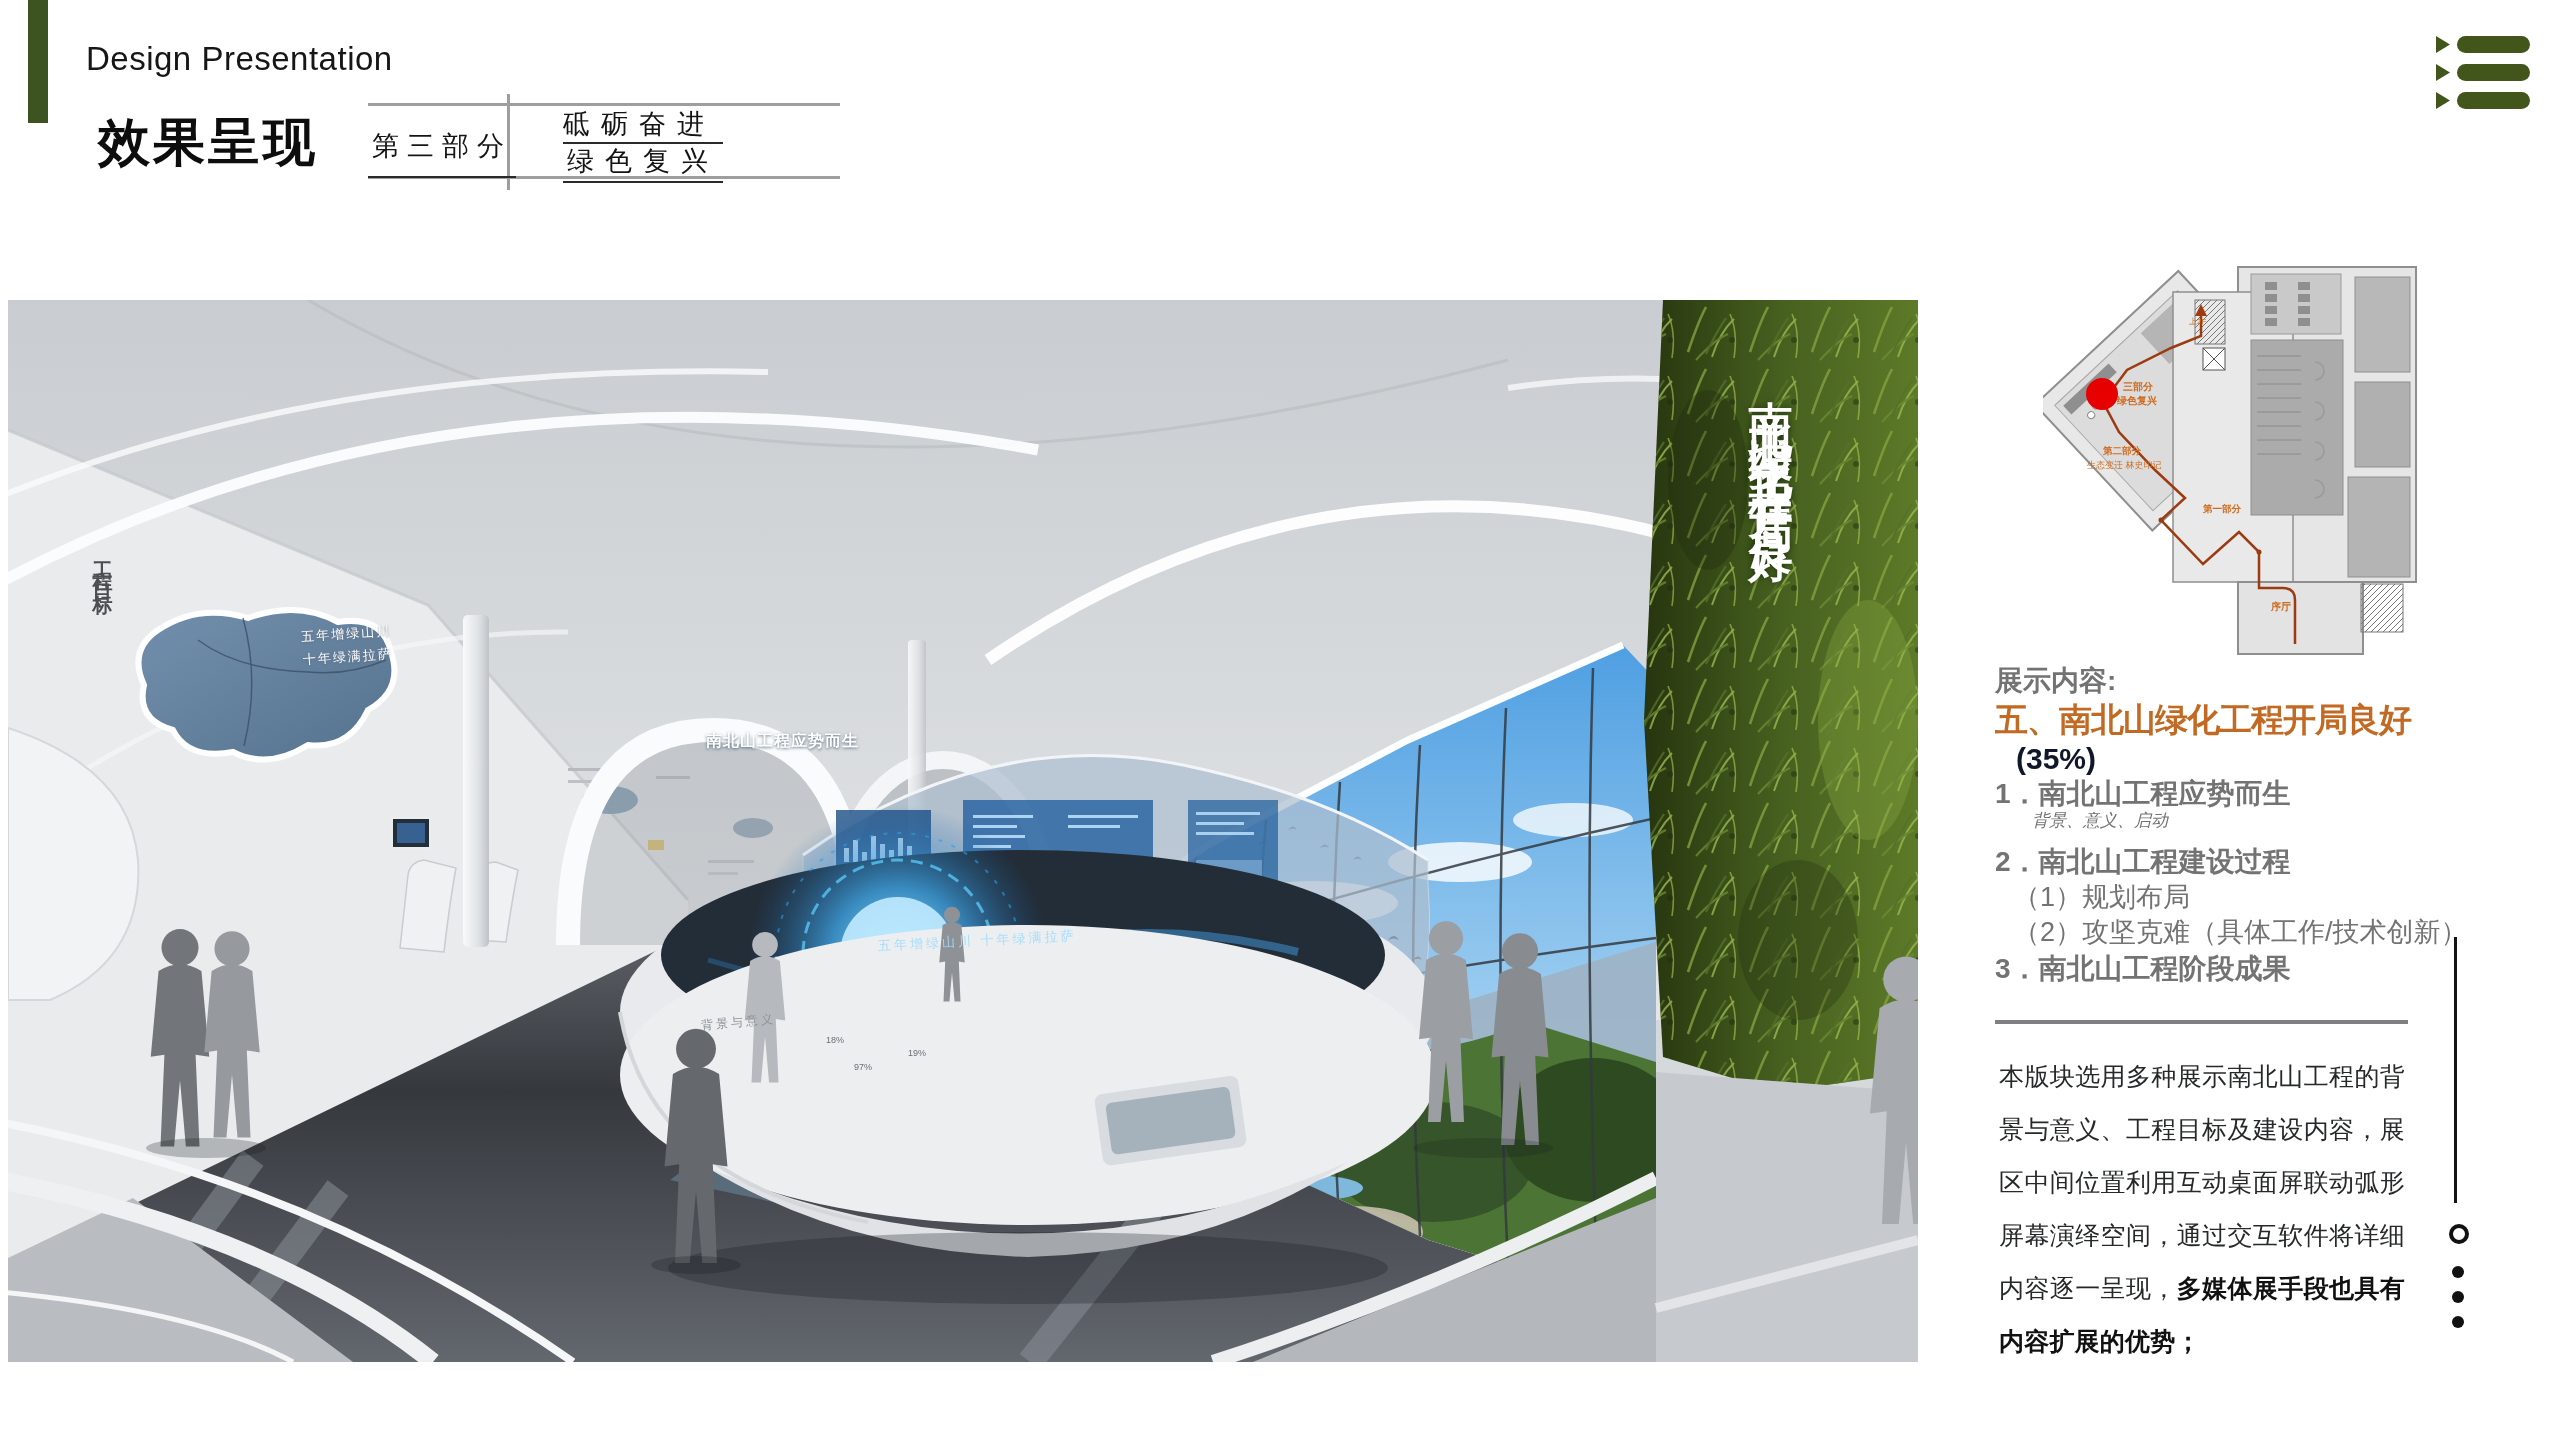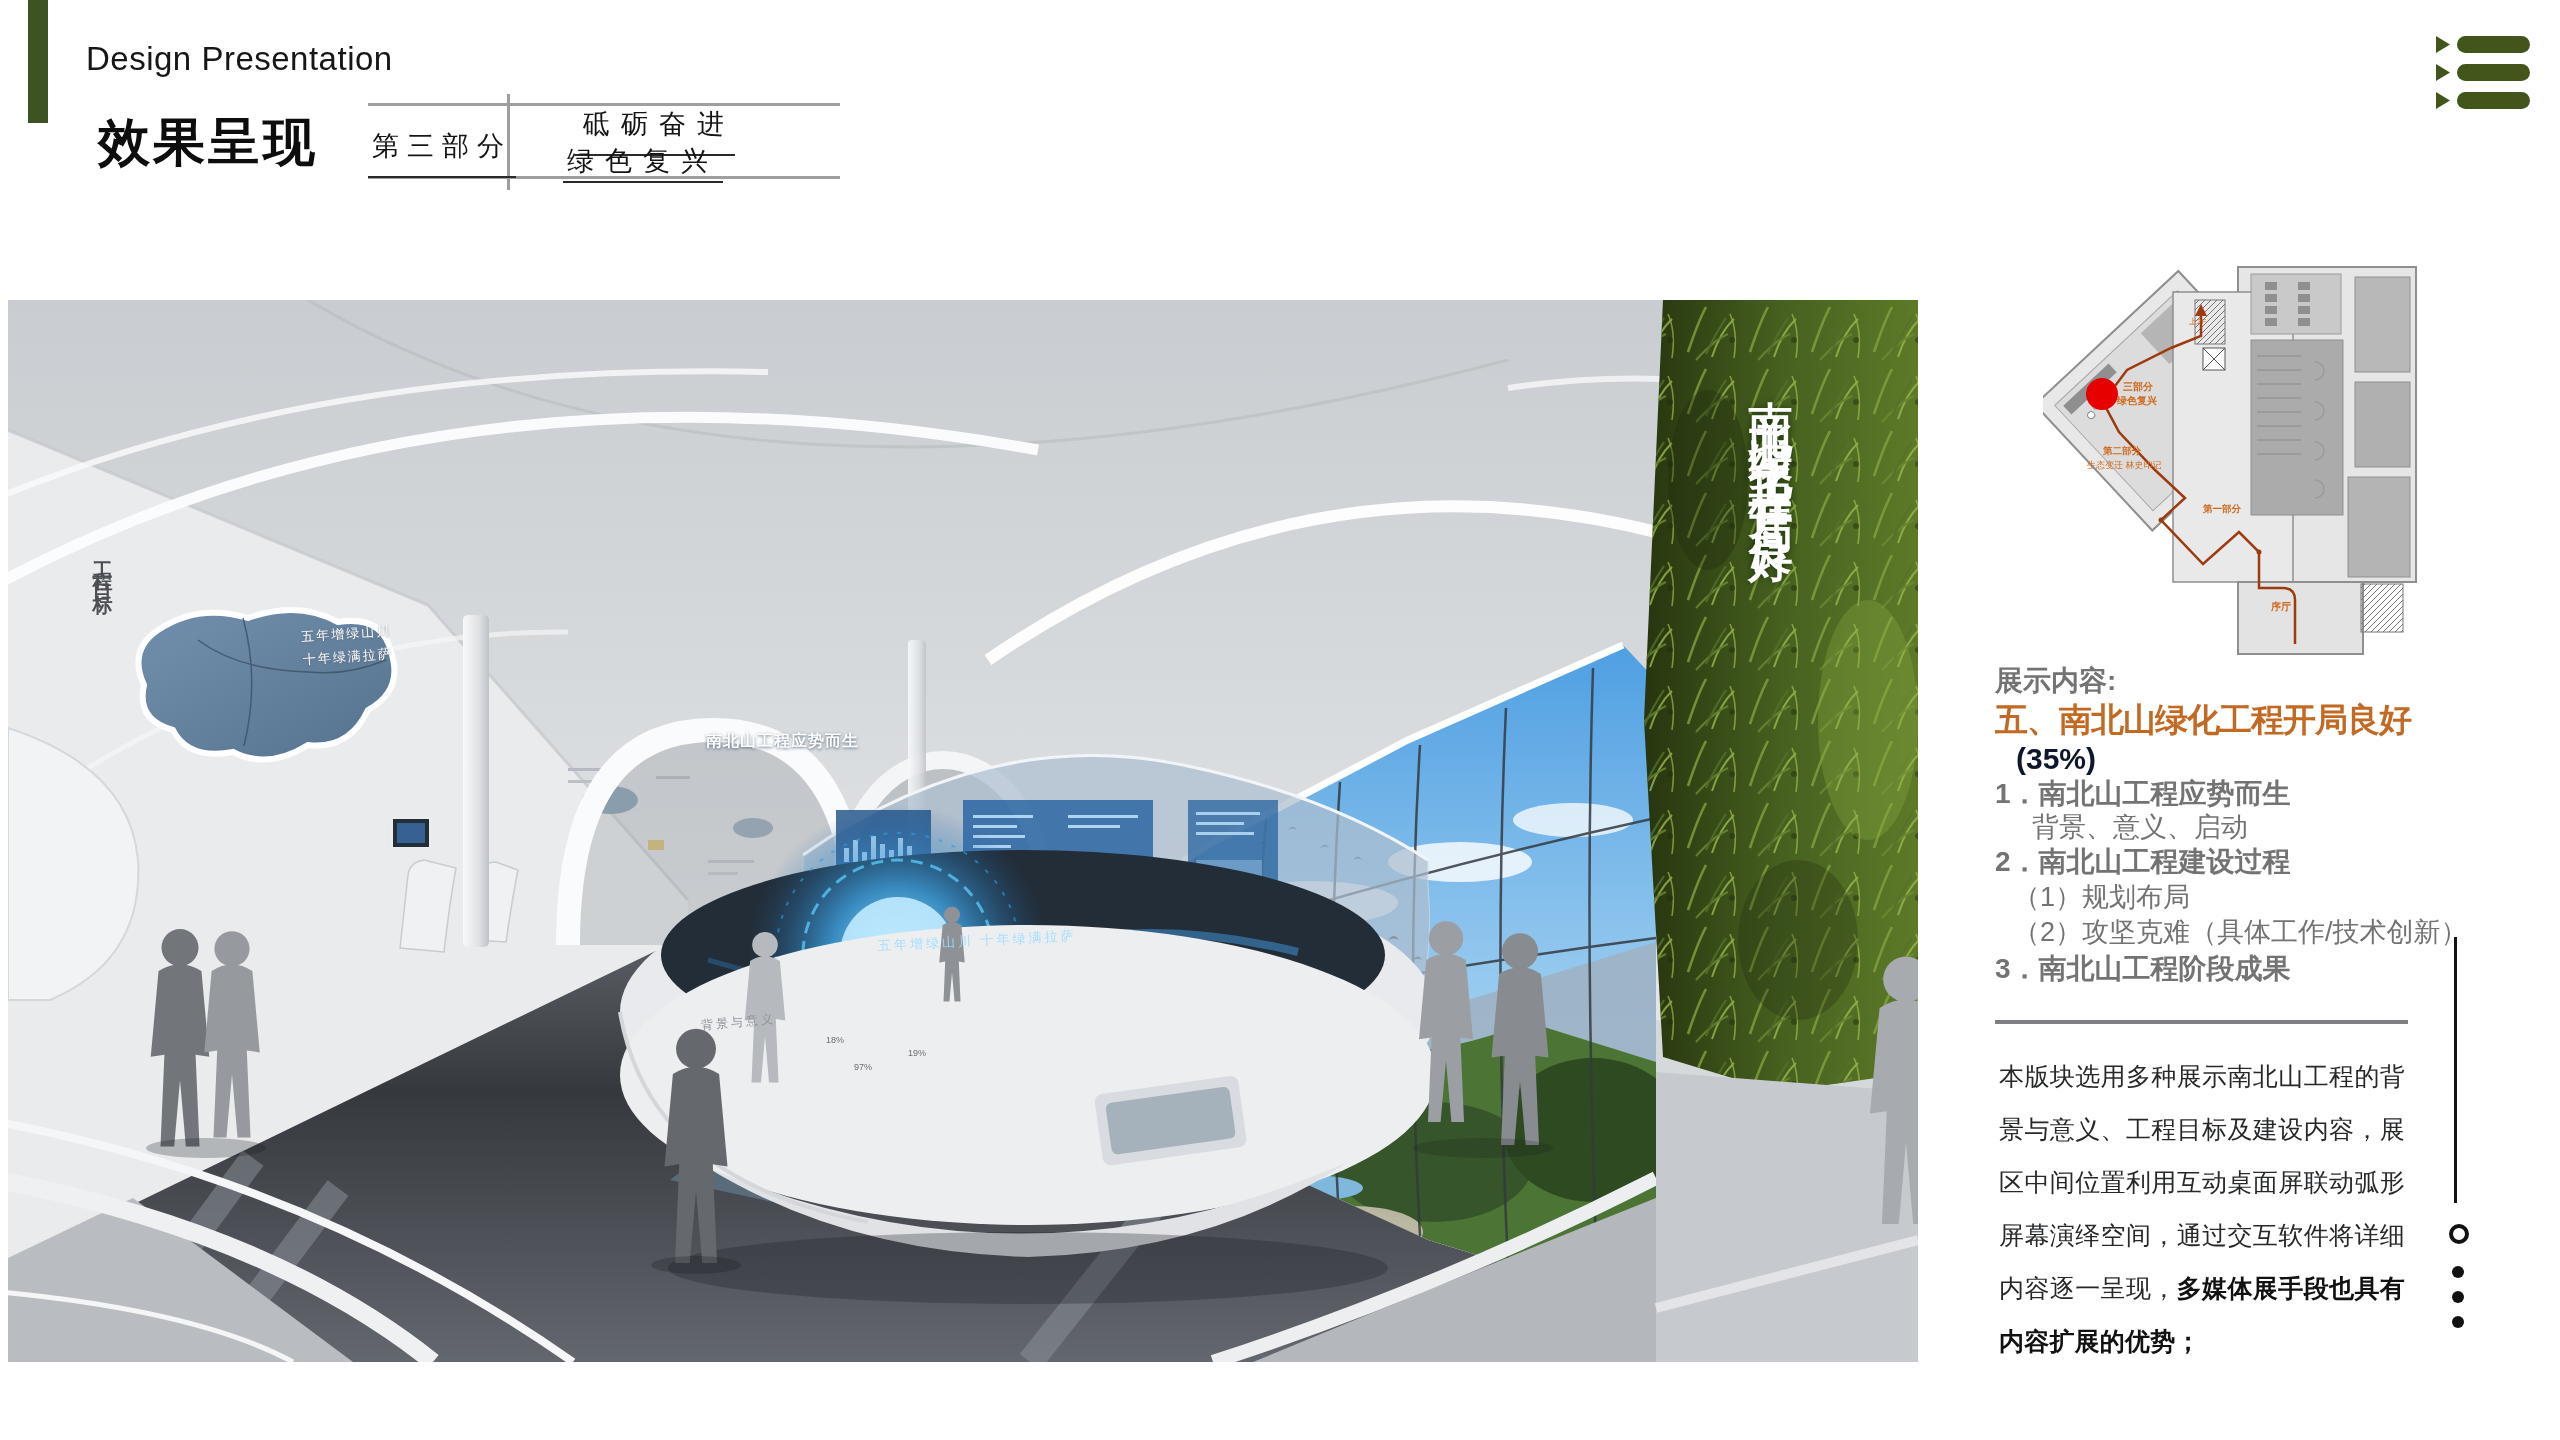--- a/index.html
+++ b/index.html
@@ -11,22 +11,22 @@
   .title-en{left:86px;top:40px;font-size:33px;color:#161616;letter-spacing:.5px;}
   .title-cn{left:98px;top:108px;font-size:52px;font-weight:bold;color:#0d0d0d;letter-spacing:3px;
             font-family:"Liberation Sans","DejaVu Sans",sans-serif;}
   .box-line{background:#9e9e9e;}
   .box-top{left:368px;top:103px;width:472px;height:3px;}
   .box-bottom{left:368px;top:176px;width:472px;height:3px;}
   .box-vline{left:507px;top:94px;width:3px;height:96px;}
   .serif-cn{font-family:"Liberation Serif","DejaVu Serif",serif;color:#141414;}
   .part-label{left:368px;top:128px;width:148px;text-align:center;font-size:27px;letter-spacing:8px;
               border-bottom:2px solid #2a2a2a;padding-bottom:12px;}
-  .slogan1{left:563px;top:106px;width:160px;text-align:right;font-size:27px;letter-spacing:11px;
-           border-bottom:2px solid #2a2a2a;padding-bottom:12px;margin-left:12px;}
+  .slogan1{left:563px;top:106px;width:160px;text-align:left;font-size:27px;letter-spacing:11px;
+           border-bottom:2px solid #2a2a2a;padding-bottom:0;}
   .slogan2{left:563px;top:143px;width:160px;text-align:center;font-size:27px;letter-spacing:11px;
            border-bottom:2px solid #2a2a2a;padding-bottom:2px;}
   
   .menu-icon{left:2436px;top:36px;width:100px;height:80px;}
   
   .render{left:8px;top:300px;width:1910px;height:1062px;overflow:hidden;background:#d6d9dc;}
   .render svg{display:block;}
   .ov{position:absolute;color:#fff;}
   .ov-goal{left:82px;top:246px;writing-mode:vertical-rl;font-size:20px;font-weight:bold;
            letter-spacing:11px;color:#4b4e53;}
@@ -44,21 +44,21 @@
   
   .floorplan{left:2043px;top:252px;width:388px;height:410px;}
   
   .cn-text{color:#737373;}
   .heading{left:1995px;top:662px;font-size:28px;font-weight:bold;}
   .sec-title{left:1995px;top:698px;font-size:33px;font-weight:bold;color:#c26a23;letter-spacing:-1px;}
   .percent{left:2016px;top:742px;font-size:30px;font-weight:bold;color:#0f172a;}
   .li{font-size:28px;}
   .li.b{font-weight:bold;}
   .li0{left:1995px;top:775px;}
-  .li1{left:2032px;top:809px;font-size:27px;}
+  .li1{left:2032px;top:809px;font-size:17px;font-style:italic;}
   .li2{left:1995px;top:843px;}
   .li3{left:2013px;top:879px;font-size:27px;}
   .li4{left:2013px;top:914px;font-size:27px;}
   .li5{left:1995px;top:950px;}
   .divider{left:1995px;top:1020px;width:413px;height:4px;background:#7d7f82;}
   .para{left:1995px;top:1046px;width:406px;font-size:25px;line-height:53px;color:#26282a;
         text-align:justify;letter-spacing:.2px;margin:4px;}
   .para b{color:#111;}
   
   .edge-line{left:2454px;top:937px;width:3px;height:266px;background:#141414;}

